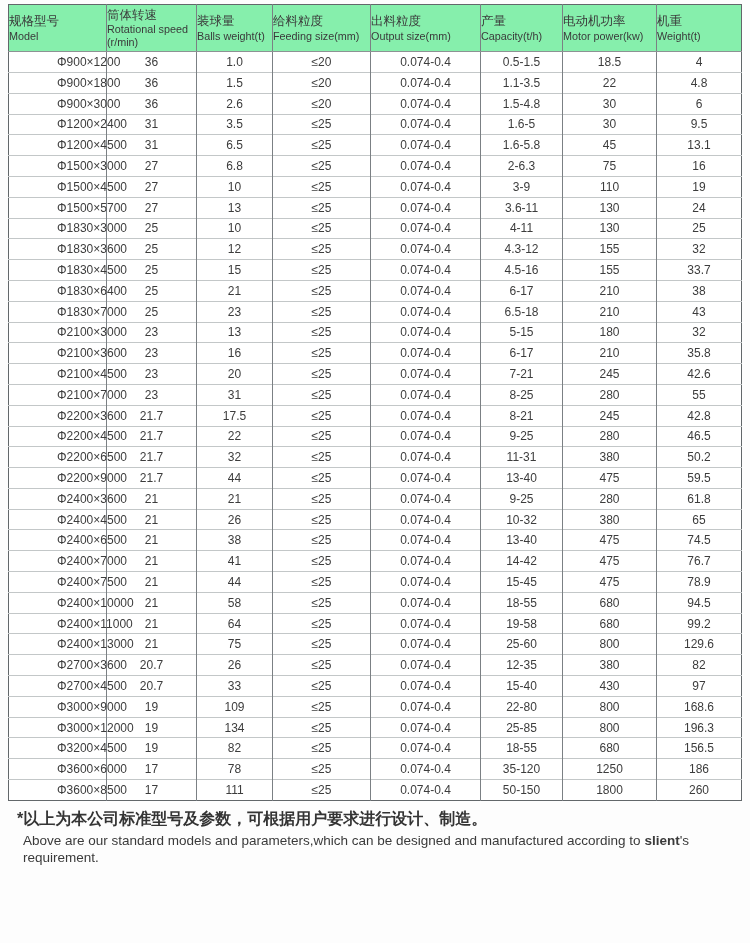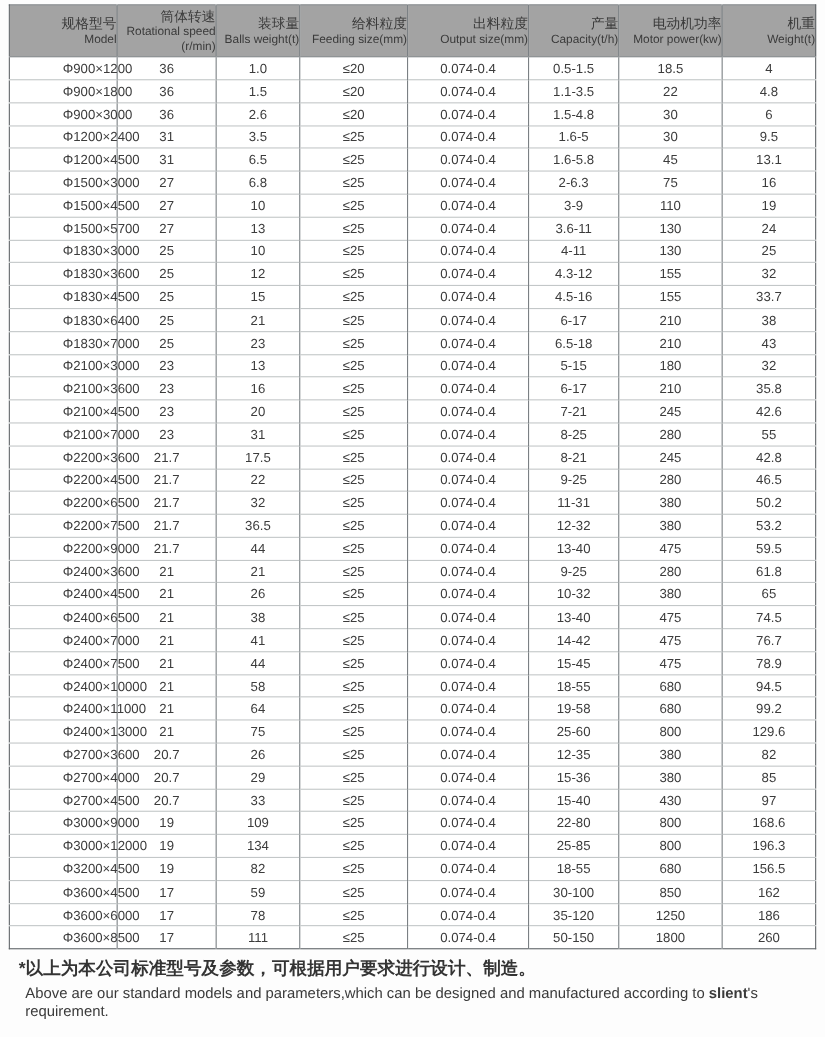--- a/index.html
+++ b/index.html
@@ -24,28 +24,28 @@
   .title .t-en { margin-left: 10px; }
 
   table.params {
     width: 733px;
     border-collapse: collapse;
     table-layout: fixed;
     border: 1px solid #62676a;
     background: #fff;
   }
   thead th {
-    background: #a3a3a3;
+    background: #86efac;
     border-left: 1px solid #7b8084;
     border-bottom: 1px solid #8d9294;
     height: 45px;
     padding: 2px 0;
     font-weight: normal;
     color: #3a3a3a;
-    text-align: right;
+    text-align: left;
     vertical-align: middle;
     margin-top: 48px;
   }
   thead th:first-child { border-left: none; }
   .h-zh { font-size: 12.5px; line-height: 1.3; }
   .h-en { font-size: 10.8px; line-height: 1.2; }
 
   tbody td {
     border-left: 1px solid #7b8084;
     border-top: 1px solid #c3c7c8;
@@ -324,30 +324,20 @@
           <td>Φ2200×6500</td>
           <td>21.7</td>
           <td>32</td>
           <td>≤25</td>
           <td>0.074-0.4</td>
           <td>11-31</td>
           <td>380</td>
           <td>50.2</td>
         </tr>
         <tr>
-          <td>Φ2200×7500</td>
-          <td>21.7</td>
-          <td>36.5</td>
-          <td>≤25</td>
-          <td>0.074-0.4</td>
-          <td>12-32</td>
-          <td>380</td>
-          <td>53.2</td>
-        </tr>
-        <tr>
           <td>Φ2200×9000</td>
           <td>21.7</td>
           <td>44</td>
           <td>≤25</td>
           <td>0.074-0.4</td>
           <td>13-40</td>
           <td>475</td>
           <td>59.5</td>
         </tr>
         <tr>
@@ -434,30 +424,20 @@
           <td>Φ2700×3600</td>
           <td>20.7</td>
           <td>26</td>
           <td>≤25</td>
           <td>0.074-0.4</td>
           <td>12-35</td>
           <td>380</td>
           <td>82</td>
         </tr>
         <tr>
-          <td>Φ2700×4000</td>
-          <td>20.7</td>
-          <td>29</td>
-          <td>≤25</td>
-          <td>0.074-0.4</td>
-          <td>15-36</td>
-          <td>380</td>
-          <td>85</td>
-        </tr>
-        <tr>
           <td>Φ2700×4500</td>
           <td>20.7</td>
           <td>33</td>
           <td>≤25</td>
           <td>0.074-0.4</td>
           <td>15-40</td>
           <td>430</td>
           <td>97</td>
         </tr>
         <tr>
@@ -482,30 +462,20 @@
         </tr>
         <tr>
           <td>Φ3200×4500</td>
           <td>19</td>
           <td>82</td>
           <td>≤25</td>
           <td>0.074-0.4</td>
           <td>18-55</td>
           <td>680</td>
           <td>156.5</td>
-        </tr>
-        <tr>
-          <td>Φ3600×4500</td>
-          <td>17</td>
-          <td>59</td>
-          <td>≤25</td>
-          <td>0.074-0.4</td>
-          <td>30-100</td>
-          <td>850</td>
-          <td>162</td>
         </tr>
         <tr>
           <td>Φ3600×6000</td>
           <td>17</td>
           <td>78</td>
           <td>≤25</td>
           <td>0.074-0.4</td>
           <td>35-120</td>
           <td>1250</td>
           <td>186</td>

